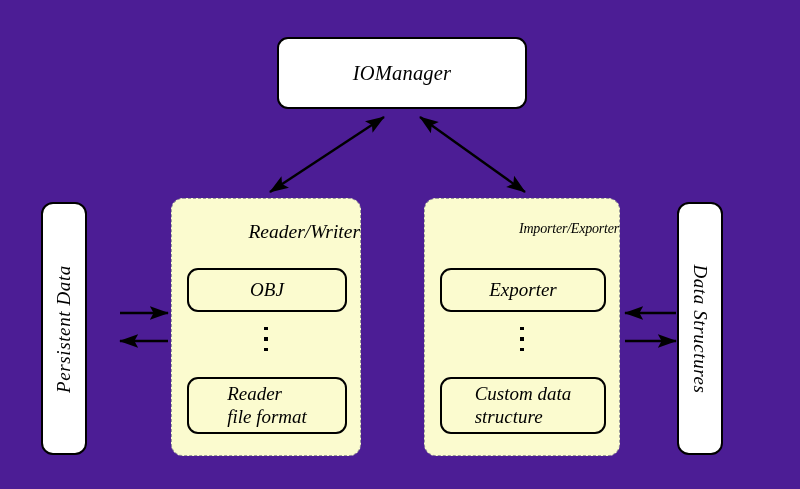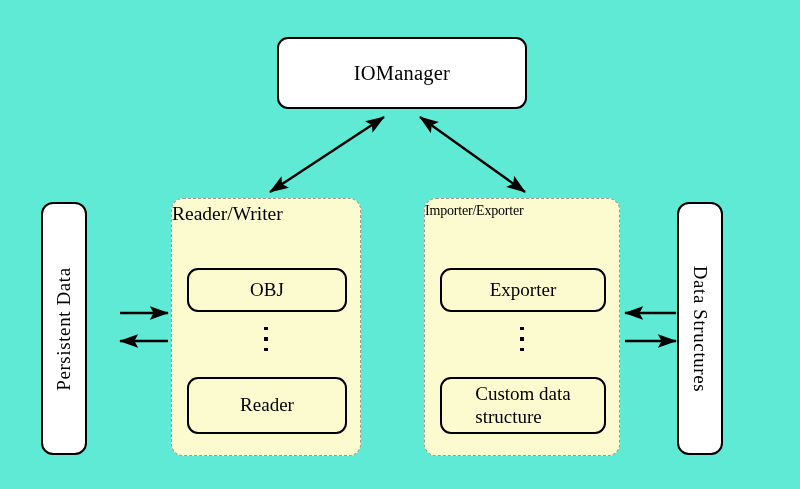--- a/index.html
+++ b/index.html
@@ -7,22 +7,23 @@
     padding: 0;
     background: #ffffff;
   }
   body {
     font-family: "Liberation Serif", "DejaVu Serif", serif;
   }
   #canvas {
     position: relative;
     width: 800px;
     height: 489px;
-    background: #5eead4;
+    background: #4c1d95;
     overflow: hidden;
+    font-style: italic;
   }
 
   
   .node {
     position: absolute;
     box-sizing: border-box;
     border: 2.6px solid #000000;
     border-radius: 11px;
     background: #ffffff;
     display: flex;
@@ -73,25 +74,26 @@
     position: absolute;
     box-sizing: border-box;
     border: 1.6px dashed #9a9a9a;
     border-radius: 12px;
     background: #fbfbcf;
   }
   .panel-title {
     position: absolute;
     left: 0;
     right: 0;
-    top: 4px;
-    text-align: left;
+    top: 22px;
+    text-align: right;
     font-size: 19.5px;
     color: #000000;
     white-space: nowrap;
+    padding-left: 14px;
   }
   #panel-reader-writer {
     left: 171px;
     top: 198px;
     width: 190px;
     height: 258px;
   }
   #panel-importer-exporter {
     left: 424px;
     top: 198px;
@@ -210,20 +212,21 @@
 
     <div class="vdots">
       <span></span>
         <span></span>
         <span></span>
     </div>
 
     <div class="leaf leaf-bottom">
       <span>
         <span>Reader</span><br>
+        <span>file format</span>
       </span>
     </div>
   </div>
 
   <div class="panel" id="panel-importer-exporter">
     <div class="panel-title">Importer/Exporter</div>
 
     <div class="leaf leaf-top">
       <span>Exporter</span>
     </div>

